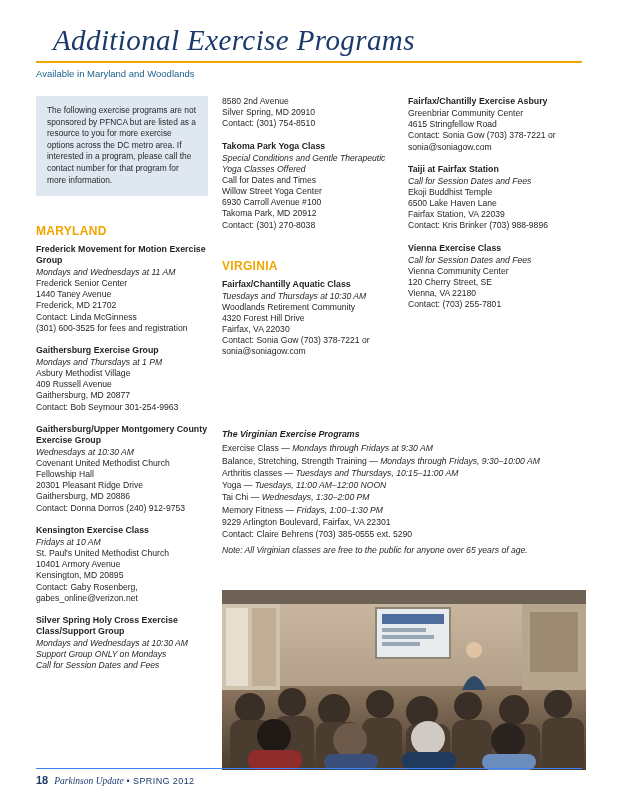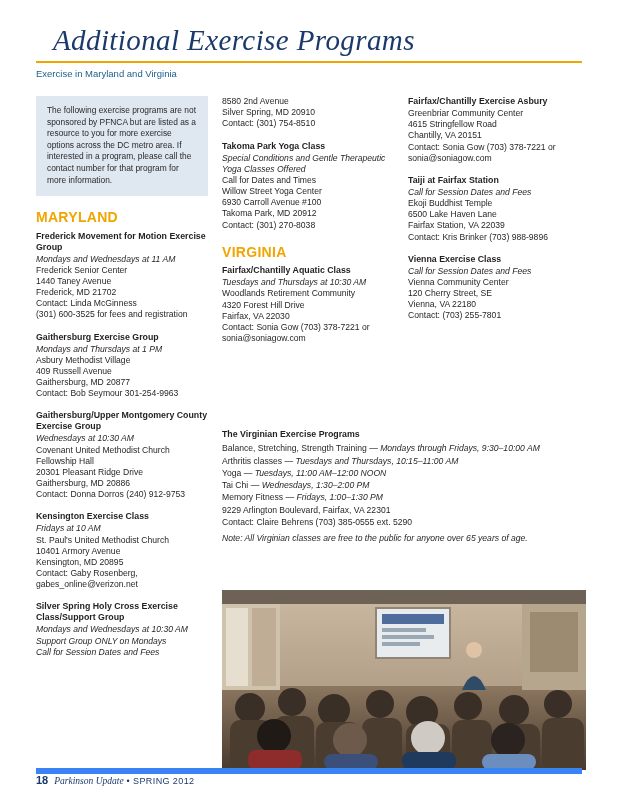--- a/index.html
+++ b/index.html
@@ -64,23 +64,23 @@
     padding: 9px 11px 10px 11px;
     font-size: 8.4px;
     line-height: 1.38;
     color: #2a2a2a;
     margin-bottom: 4px;
     width: 150px;
   }
   .sec-head {
     color: #f0a500;
     font-weight: bold;
-    font-size: 14px;
+    font-size: 12px;
     letter-spacing: 0.3px;
-    margin: 12px 0 4px 0;
+    margin: 28px 0 4px 0;
   }
   .entry {
     margin-bottom: 11px;
   }
   .entry-name {
     font-weight: bold;
     font-size: 8.8px;
     line-height: 1.25;
     margin-bottom: 1px;
   }
@@ -97,20 +97,21 @@
     left: 222px;
     top: 428px;
     width: 364px;
     font-size: 8.6px;
     line-height: 1.42;
   }
   .virginian .v-title {
     font-weight: bold;
     font-size: 8.8px;
     margin-bottom: 2px;
+    font-style: italic;
   }
   .virginian .ital { font-style: italic; }
   .virginian .note { font-style: italic; margin-top: 4px; }
 
   
   .photo {
     position: absolute;
     left: 222px;
     top: 590px;
     width: 364px;
@@ -119,21 +120,22 @@
     background: #6d6258;
   }
   .photo svg { display: block; }
 
   
   .footer {
     position: absolute;
     left: 36px;
     bottom: 14px;
     width: 546px;
-    border-top: 6px solid #3b82f6;
+    border-top: 1px solid #3b82f6;
+    padding-top: 5px;
     font-size: 8.6px;
     color: #1b3a6b;
   }
   .footer .pagenum {
     font-weight: bold;
     font-size: 11px;
     color: #1b3a6b;
     margin-right: 6px;
     font-family: "Liberation Sans", sans-serif;
   }
@@ -148,21 +150,21 @@
   }
 </style>
 </head>
 <body>
 
 <div class="page">
 
   <div class="header">
     <h1 class="page-title">Additional Exercise Programs</h1>
     <div class="title-rule"></div>
-    <div class="subtitle">Exercise in Maryland and Virginia</div>
+    <div class="subtitle">Available in Maryland and Woodlands</div>
   </div>
 
   <div class="col col1">
     <div class="notebox">The following exercise programs are not sponsored by PFNCA but are listed as a resource to you for more exercise options across the DC metro area. If interested in a program, please call the contact number for that program for more information.</div>
 
     <div class="sec-head">MARYLAND</div>
 
     <div class="entry">
       <div class="entry-name">Frederick Movement for Motion Exercise Group</div>
       <div class="entry-when">Mondays and Wednesdays at 11 AM</div>
@@ -238,21 +240,20 @@
       <div class="entry-line">Contact: Sonia Gow (703) 378-7221 or</div>
       <div class="entry-line">sonia@soniagow.com</div>
     </div>
   </div>
 
   <div class="col col3">
     <div class="entry">
       <div class="entry-name">Fairfax/Chantilly Exercise Asbury</div>
       <div class="entry-line">Greenbriar Community Center</div>
       <div class="entry-line">4615 Stringfellow Road</div>
-      <div class="entry-line">Chantilly, VA 20151</div>
       <div class="entry-line">Contact: Sonia Gow (703) 378-7221 or</div>
       <div class="entry-line">sonia@soniagow.com</div>
     </div>
 
     <div class="entry">
       <div class="entry-name">Taiji at Fairfax Station</div>
       <div class="entry-when">Call for Session Dates and Fees</div>
       <div class="entry-line">Ekoji Buddhist Temple</div>
       <div class="entry-line">6500 Lake Haven Lane</div>
       <div class="entry-line">Fairfax Station, VA 22039</div>
@@ -264,20 +265,23 @@
       <div class="entry-when">Call for Session Dates and Fees</div>
       <div class="entry-line">Vienna Community Center</div>
       <div class="entry-line">120 Cherry Street, SE</div>
       <div class="entry-line">Vienna, VA 22180</div>
       <div class="entry-line">Contact: (703) 255-7801</div>
     </div>
   </div>
 
   <div class="virginian">
     <div class="v-title">The Virginian Exercise Programs</div>
+    <div>
+      <span>Exercise Class — </span><span class="ital">Mondays through Fridays at 9:30 AM</span>
+    </div>
     <div>
       <span>Balance, Stretching, Strength Training — </span><span class="ital">Mondays through Fridays, 9:30–10:00 AM</span>
     </div>
     <div>
       <span>Arthritis classes — </span><span class="ital">Tuesdays and Thursdays, 10:15–11:00 AM</span>
     </div>
     <div>
       <span>Yoga — </span><span class="ital">Tuesdays, 11:00 AM–12:00 NOON</span>
     </div>
     <div>

